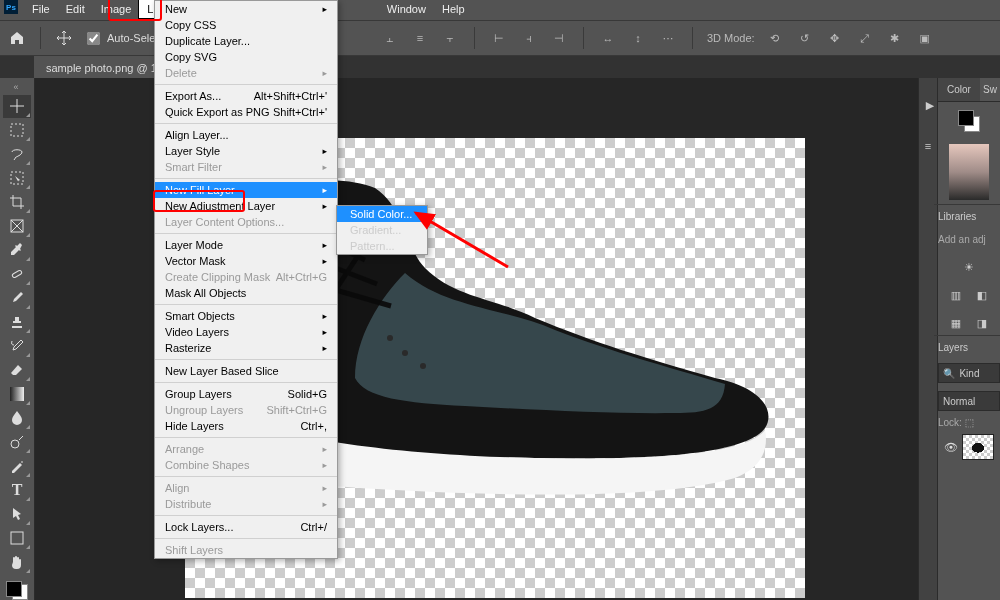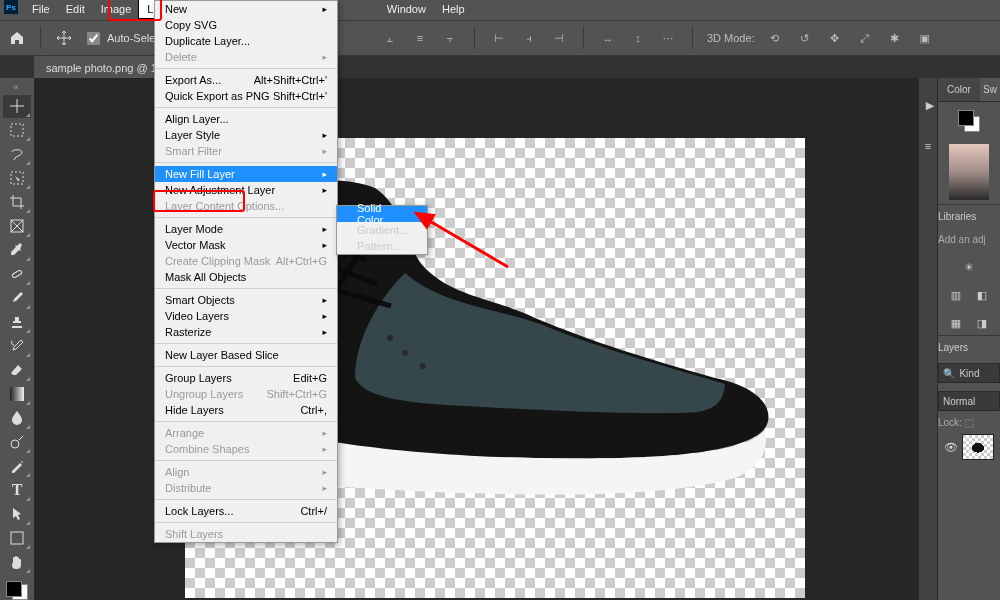--- a/index.html
+++ b/index.html
@@ -43,21 +43,21 @@
 .thumb{width:30px;height:24px;background:repeating-conic-gradient(#fff 0 25%,#ccc 0 50%) 0 0/6px 6px;border:1px solid #222;position:relative}
 .thumb::after{content:"";position:absolute;inset:4px;background:radial-gradient(ellipse at 50% 55%,#111 38%,transparent 39%)}
 .thin-col{width:18px;background:#424242;border-left:1px solid #2b2b2b;display:flex;flex-direction:column;align-items:center;padding-top:6px;gap:14px;color:#ccc}
 .dropdown{position:absolute;left:154px;top:0;width:182px;background:#f0f0f0;color:#000;border:1px solid #999;box-shadow:2px 2px 6px rgba(0,0,0,.3);z-index:50}
 .dd-item{height:16px;padding:0 10px;display:flex;align-items:center;justify-content:space-between;font-size:11px;position:relative}
 .dd-item.hi{background:#1e90ff;color:#fff}
 .dd-item.dis{color:#9a9a9a}
 .dd-sep{height:1px;background:#d0d0d0;margin:3px 0}
 .dd-arrow{font-size:9px}
 .submenu{position:absolute;left:336px;top:205px;width:90px;background:#f0f0f0;border:1px solid #999;box-shadow:2px 2px 6px rgba(0,0,0,.3);z-index:60}
-.sub-item{height:16px;padding:0 20px;display:flex;align-items:center;font-size:11px}
+.sub-item{height:16px;padding:0 13px;display:flex;align-items:center;font-size:11px}
 .sub-item.hi{background:#1e90ff;color:#fff}
 .annot-arrow{position:absolute;left:408px;top:205px;z-index:70;pointer-events:none}
 .annot-box1{position:absolute;left:108px;top:-7px;width:50px;height:24px;z-index:80;pointer-events:none}
 .annot-box2{position:absolute;left:153px;top:190px;width:88px;height:18px;z-index:80;pointer-events:none}
 .play{width:22px;height:22px;margin:10px auto;display:flex;align-items:center;justify-content:center;color:#ccc}
 .shoe{position:absolute;left:170px;top:80px;width:580px;height:360px;z-index:5}
 </style>
 </head>
 <body>
 
@@ -291,25 +291,29 @@
     </div>
   </div>
 </div>
 
 <div class="dropdown" id="dd">
     <div class="dd-item">
       <span>New</span>
       <span class="dd-arrow">▸</span>
     </div>
     <div class="dd-item">
+      <span>Copy CSS</span>
+      <span></span>
+    </div>
+    <div class="dd-item">
+      <span>Duplicate Layer...</span>
+      <span></span>
+    </div>
+    <div class="dd-item">
       <span>Copy SVG</span>
-      <span></span>
-    </div>
-    <div class="dd-item">
-      <span>Duplicate Layer...</span>
       <span></span>
     </div>
     <div class="dd-item dis">
       <span>Delete</span>
       <span class="dd-arrow">▸</span>
     </div>
     <div class="dd-sep"></div>
     <div class="dd-item">
       <span>Export As...</span>
       <span>Alt+Shift+Ctrl+'</span>
@@ -375,21 +379,21 @@
       <span class="dd-arrow">▸</span>
     </div>
     <div class="dd-sep"></div>
     <div class="dd-item">
       <span>New Layer Based Slice</span>
       <span></span>
     </div>
     <div class="dd-sep"></div>
     <div class="dd-item">
       <span>Group Layers</span>
-      <span>Edit+G</span>
+      <span>Solid+G</span>
     </div>
     <div class="dd-item dis">
       <span>Ungroup Layers</span>
       <span>Shift+Ctrl+G</span>
     </div>
     <div class="dd-item">
       <span>Hide Layers</span>
       <span>Ctrl+,</span>
     </div>
     <div class="dd-sep"></div>

